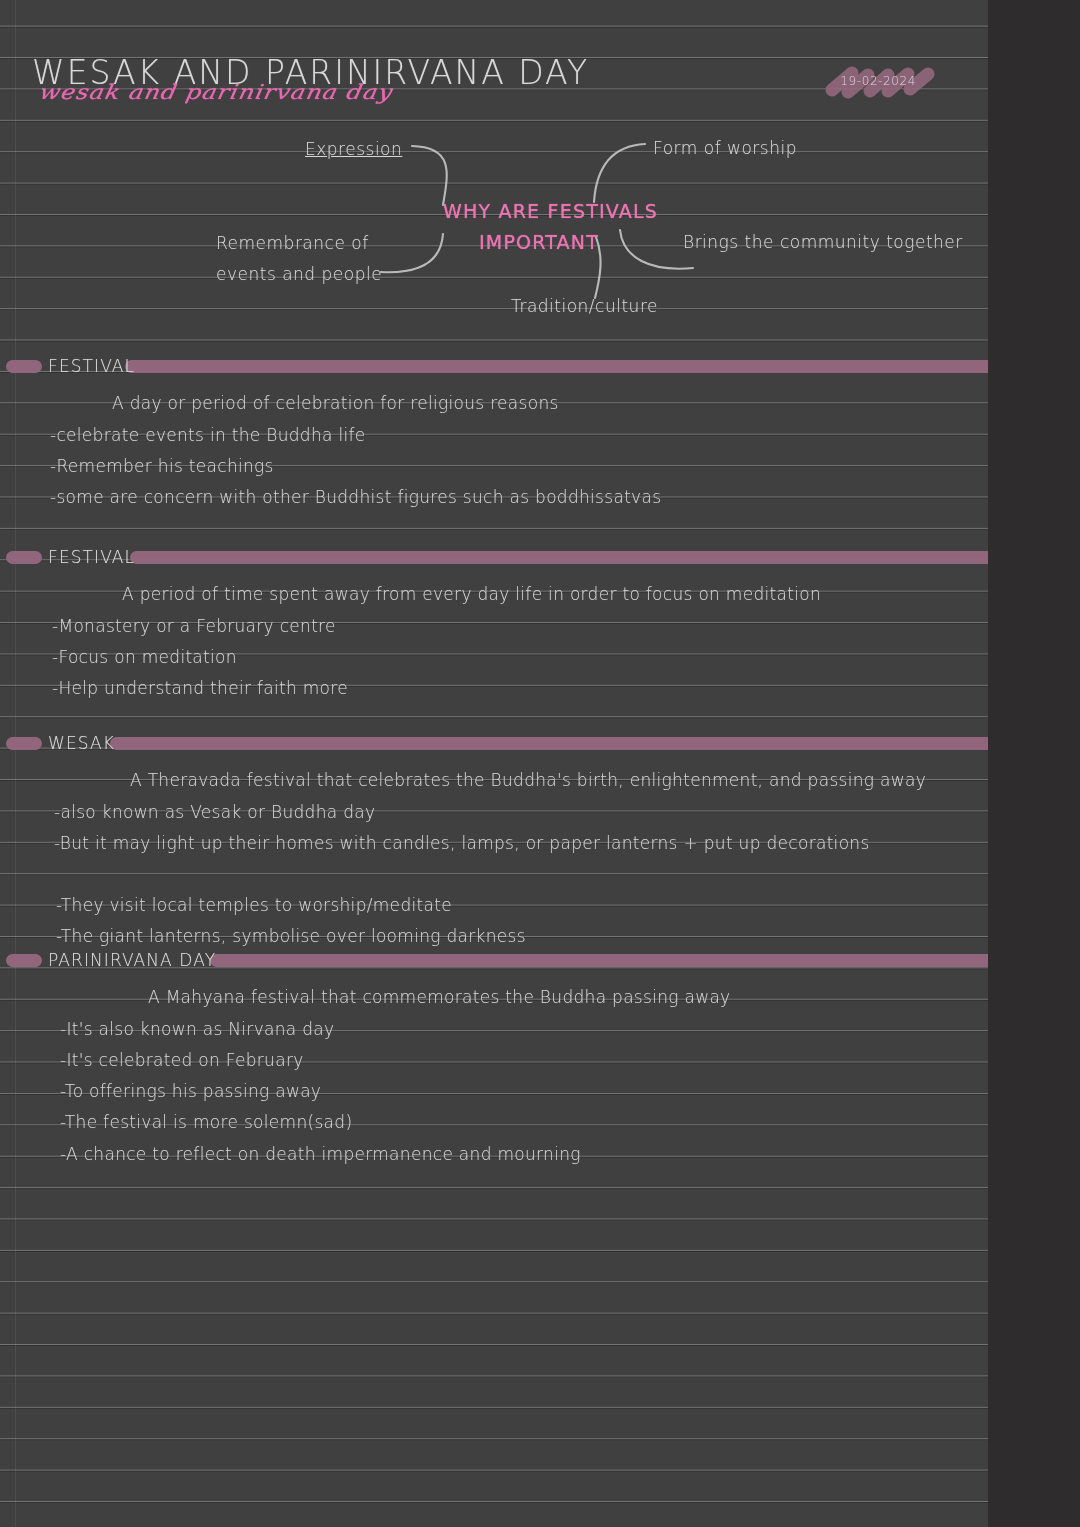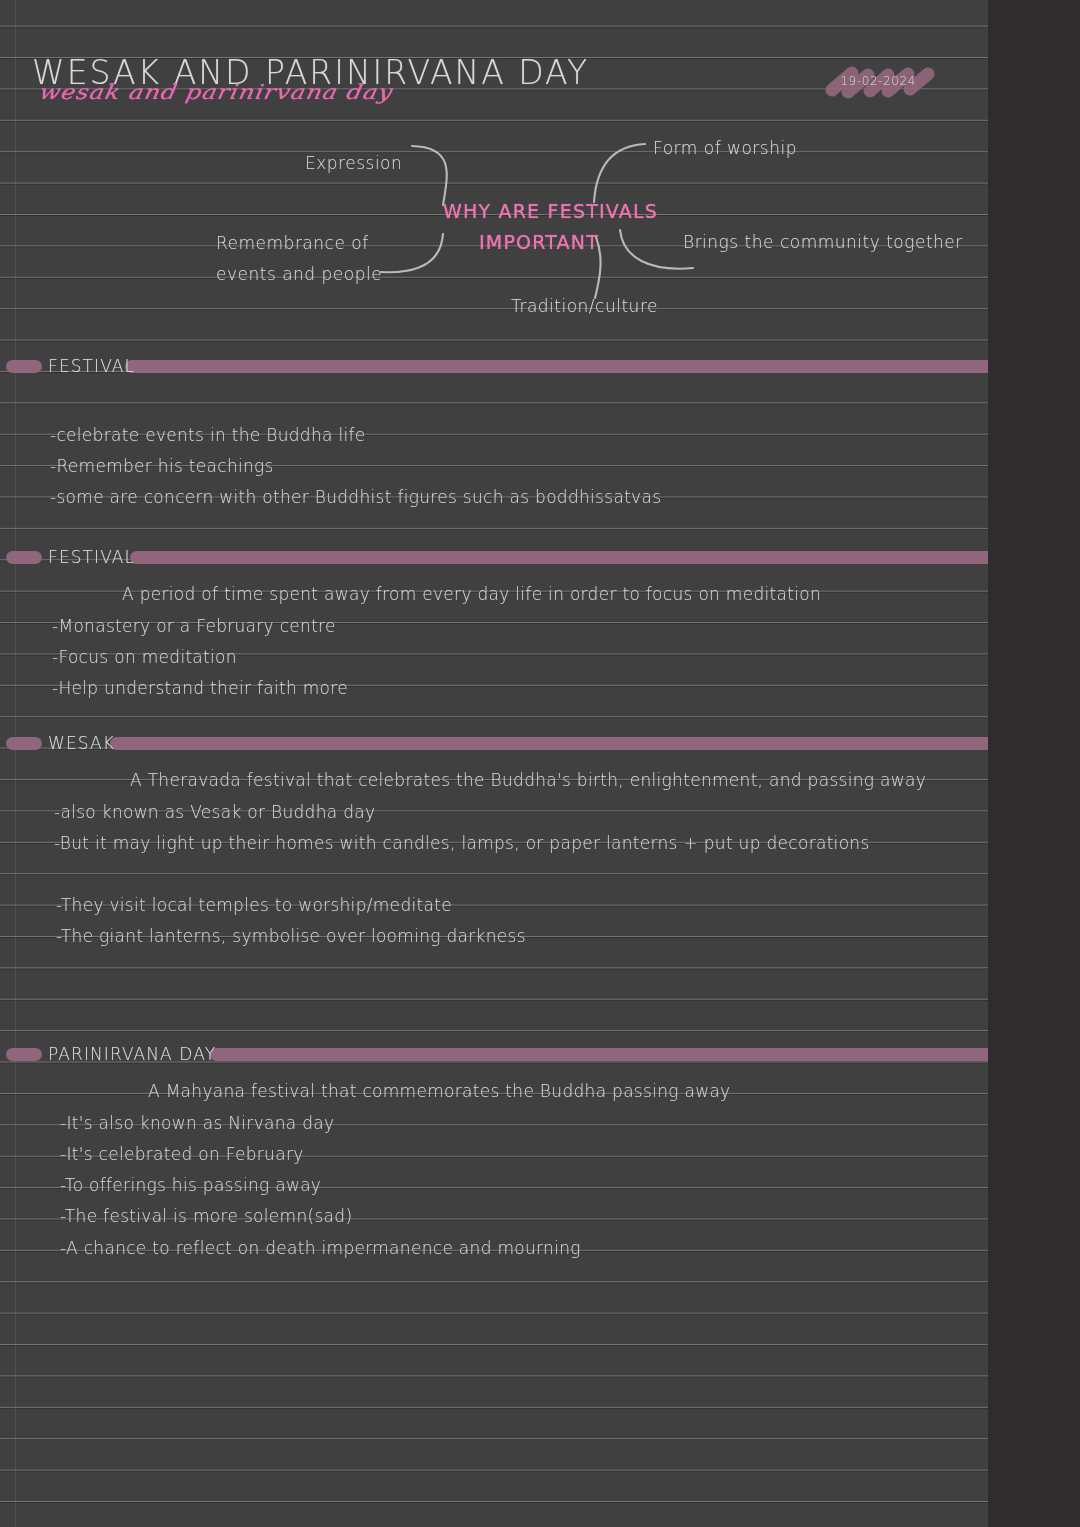--- a/index.html
+++ b/index.html
@@ -224,34 +224,35 @@
 
         <path d="M693 268 C 650 272, 623 258, 620 230"></path>
 
         <path d="M596 237 C 604 258, 600 278, 595 298"></path>
       </g>
     </svg>
 
     <div class="mm-center" style="left:443px; top:200px;">WHY ARE FESTIVALS</div>
     <div class="mm-center" style="left:479px; top:231px;">IMPORTANT</div>
 
-    <div class="mm-label" style="left:305px; top:153px;">Expression</div>
+    <div class="mm-label" style="left:305px; top:139px;text-decoration:underline;">Expression</div>
     <div class="mm-label" style="left:653px; top:138px;text-align:right;">Form of worship</div>
     <div class="mm-label" style="left:216px; top:233px;">Remembrance of</div>
     <div class="mm-label" style="left:216px; top:264px;">events and people</div>
     <div class="mm-label" style="left:683px; top:232px;">Brings the community together</div>
     <div class="mm-label" style="left:511px; top:296px;">Tradition/culture</div>
   </div>
 
   <div class="section" style="top:358px;">
     <div class="sec-head">
       <div class="sec-cap"></div>
       <div class="sec-bar" style="left:125px;"></div>
       <div class="sec-title">FESTIVAL</div>
     </div>
+    <div class="sec-def" style="top:35px;">A day or period of celebration for religious reasons</div>
     <div class="sec-bullet" style="left:50px; top:67px;">-celebrate events in the Buddha life</div>
     <div class="sec-bullet" style="left:50px; top:98px;">-Remember his teachings</div>
     <div class="sec-bullet" style="left:50px; top:129px;">-some are concern with other Buddhist figures such as boddhissatvas</div>
   </div>
 
   <div class="section" style="top:549px;">
     <div class="sec-head">
       <div class="sec-cap"></div>
       <div class="sec-bar" style="left:130px;"></div>
       <div class="sec-title">FESTIVAL</div>
@@ -268,21 +269,21 @@
       <div class="sec-bar" style="left:110px;"></div>
       <div class="sec-title">WESAK</div>
     </div>
     <div class="sec-def" style="left:130px; top:35px;">A Theravada festival that celebrates the Buddha's birth, enlightenment, and passing away</div>
     <div class="sec-bullet" style="left:54px; top:67px;">-also known as Vesak or Buddha day</div>
     <div class="sec-bullet" style="left:54px; top:98px;">-But it may light up their homes with candles, lamps, or paper lanterns + put up decorations</div>
     <div class="sec-bullet" style="left:56px; top:160px;">-They visit local temples to worship/meditate</div>
     <div class="sec-bullet" style="left:56px; top:191px;">-The giant lanterns, symbolise over looming darkness</div>
   </div>
 
-  <div class="section" style="top:1046px;">
+  <div class="section" style="top:952px;">
     <div class="sec-head">
       <div class="sec-cap"></div>
       <div class="sec-bar" style="left:210px;"></div>
       <div class="sec-title">PARINIRVANA DAY</div>
     </div>
     <div class="sec-def" style="left:148px; top:35px;">A Mahyana festival that commemorates the Buddha passing away</div>
     <div class="sec-bullet" style="left:60px; top:67px;">-It's also known as Nirvana day</div>
     <div class="sec-bullet" style="left:60px; top:98px;">-It's celebrated on February</div>
     <div class="sec-bullet" style="left:60px; top:129px;">-To offerings his passing away</div>
     <div class="sec-bullet" style="left:60px; top:160px;">-The festival is more solemn(sad)</div>

